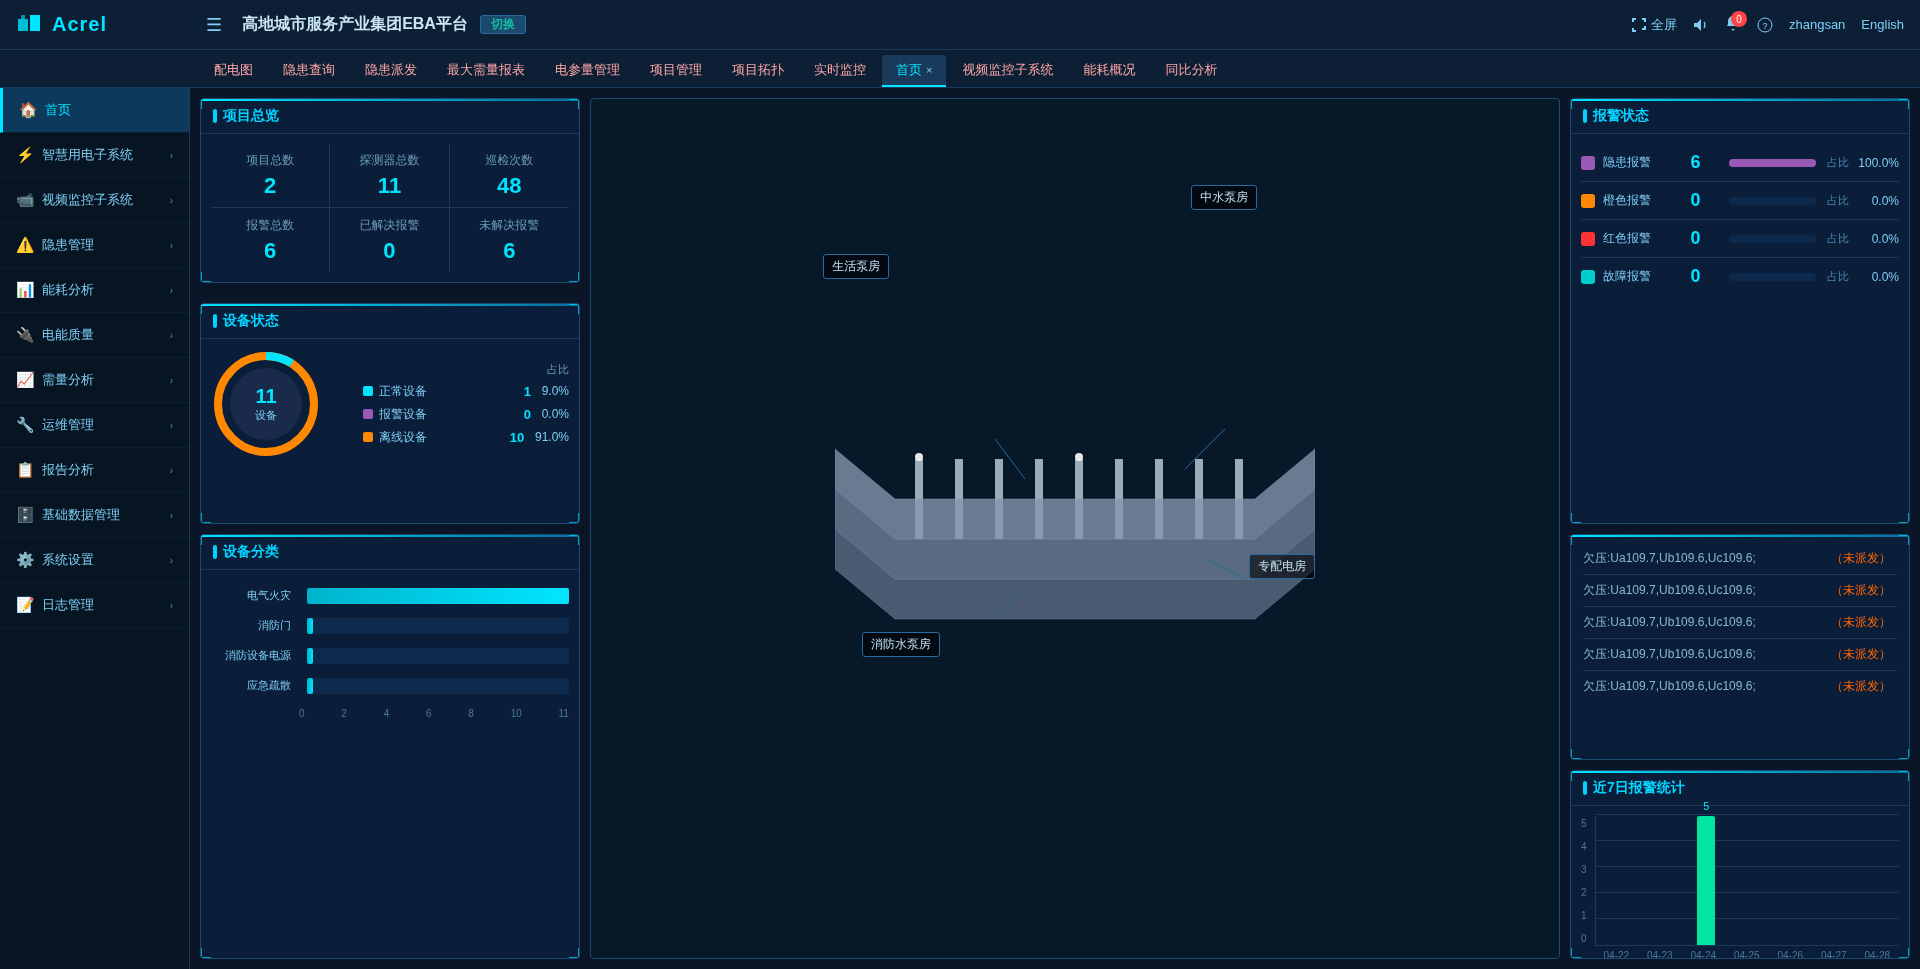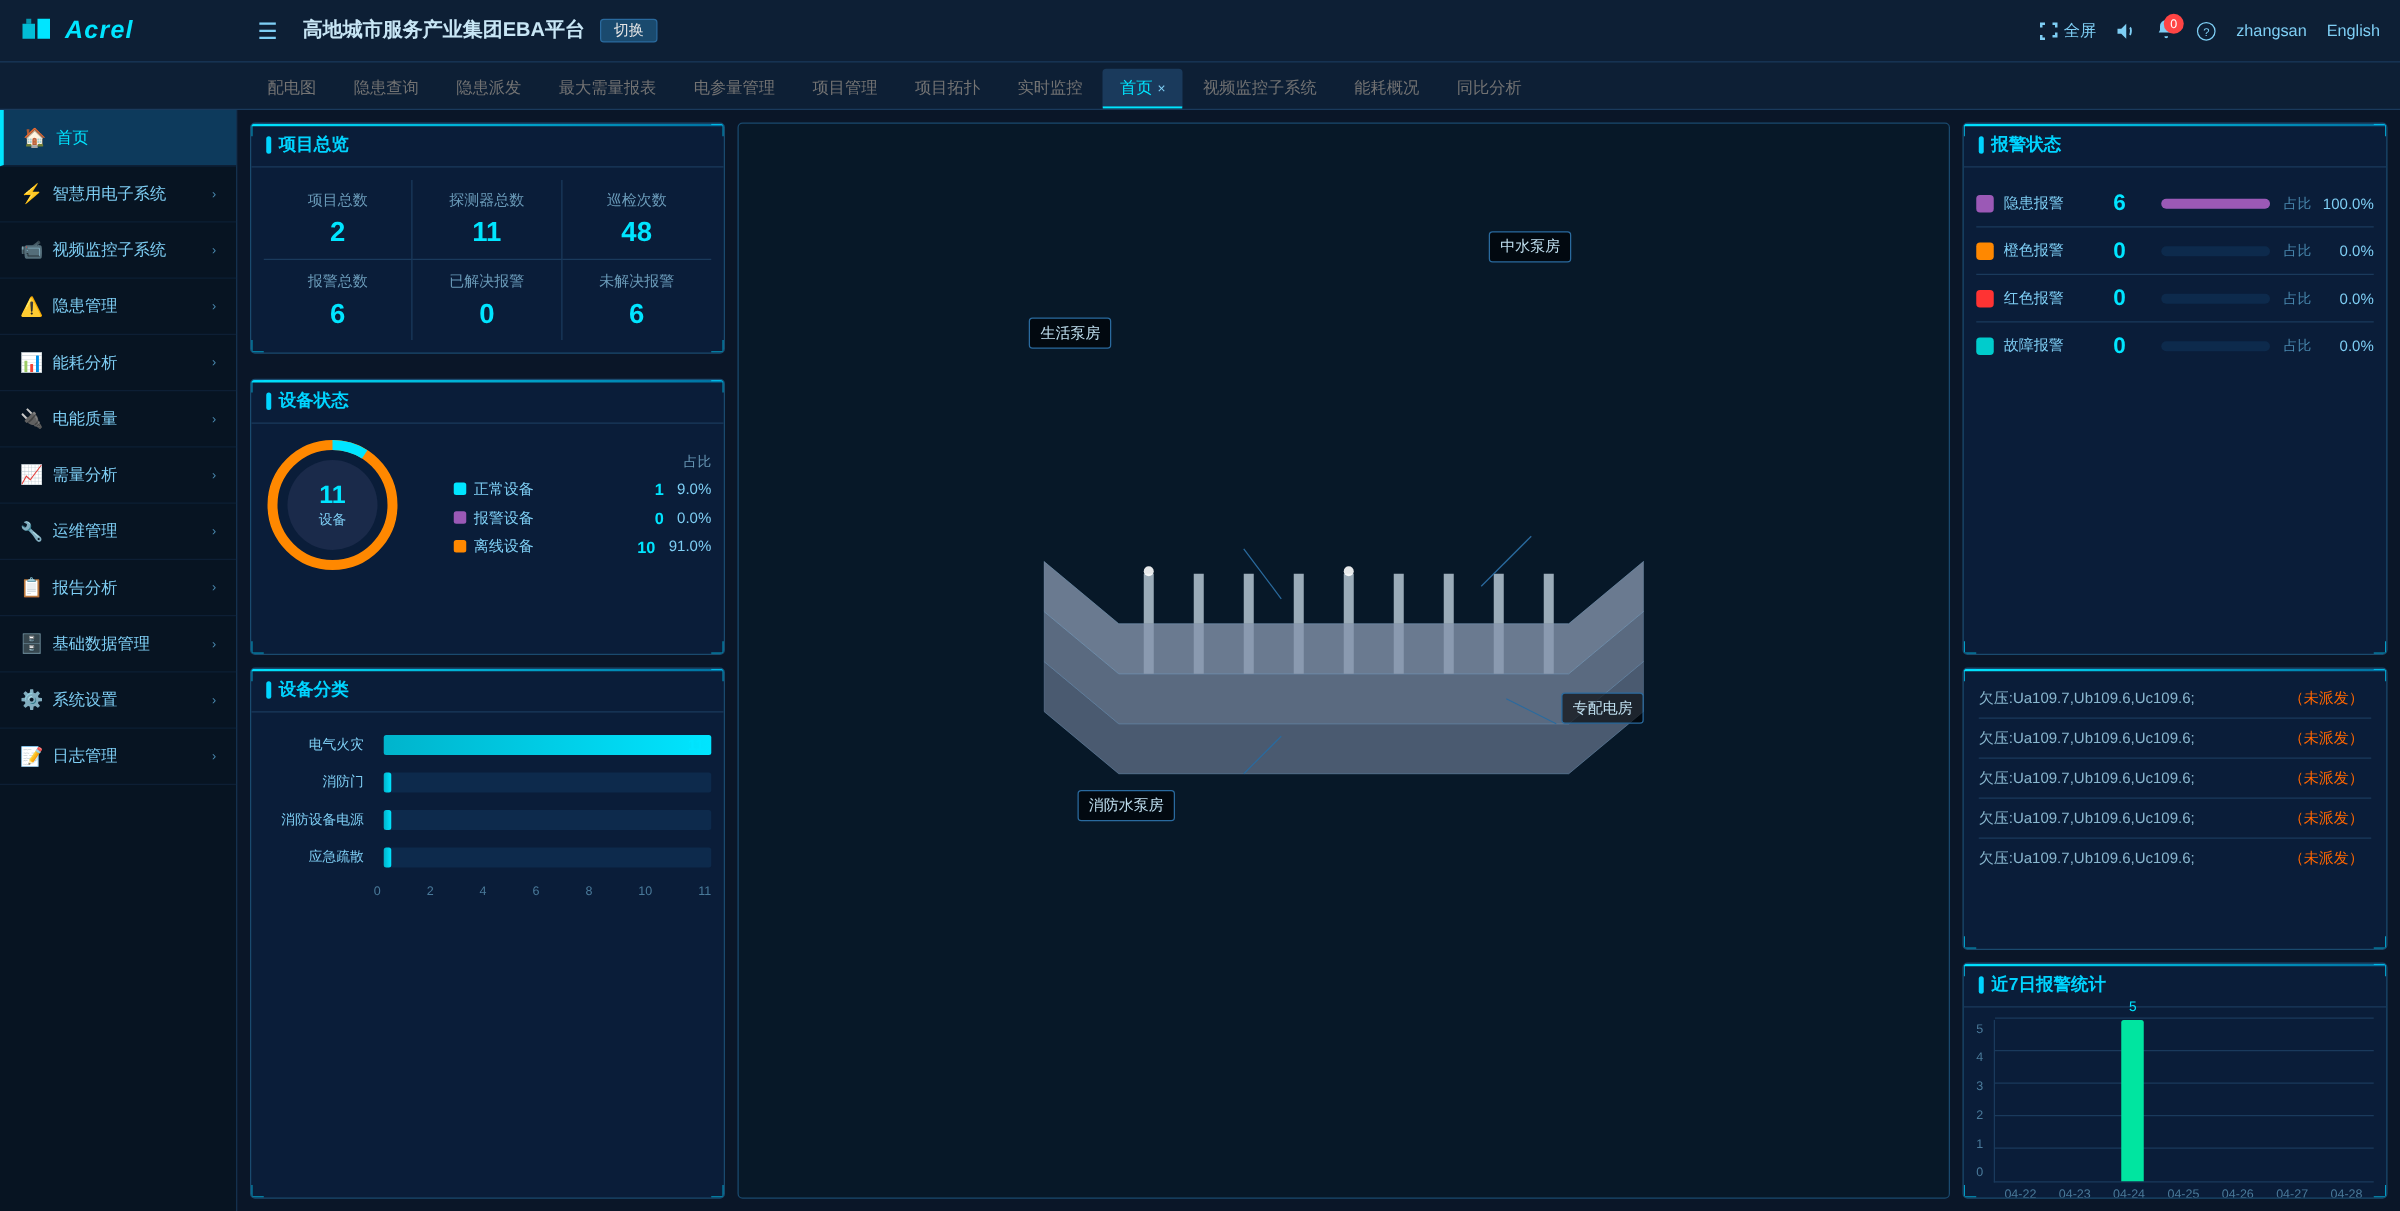--- a/index.html
+++ b/index.html
@@ -23,21 +23,20 @@
       padding: 0 16px;
       position: relative;
       z-index: 10;
     }
     .logo-area {
       width: 190px;
       display: flex;
       align-items: center;
       gap: 8px;
       flex-shrink: 0;
-      font-style: italic;
     }
     .logo-text {
       color: #00e5ff;
       font-size: 20px;
       font-weight: bold;
       letter-spacing: 1px;
     }
     .logo-icon {
       width: 28px;
       height: 28px;
@@ -45,26 +44,27 @@
     }
     .top-title {
       color: #c8e6f5;
       font-size: 16px;
       font-weight: bold;
       margin-left: 8px;
     }
     .switch-btn {
       background: #1a4a6e;
       border: 1px solid #2a6a9e;
-      color: #e5e5e5;
+      color: #14b8a6;
       padding: 0 10px;
       border-radius: 3px;
       margin-left: 12px;
       cursor: pointer;
       font-size: 12px;
+      font-weight: bold;
     }
     .top-right {
       margin-left: auto;
       display: flex;
       align-items: center;
       gap: 16px;
       color: #7ecef4;
       font-size: 13px;
     }
     .top-right-item {
@@ -94,21 +94,21 @@
       height: 38px;
       background: #0d1f35;
       display: flex;
       align-items: flex-end;
       padding: 0 200px 0 200px;
       border-bottom: 1px solid #1a3a5c;
       overflow: hidden;
     }
     .nav-tab {
       padding: 6px 14px;
-      color: #737373;
+      color: #fca5a5;
       cursor: pointer;
       font-size: 13px;
       white-space: nowrap;
       border-bottom: 2px solid transparent;
       margin-right: 2px;
     }
     .nav-tab.active {
       background: #1a3a5c;
       color: #00e5ff;
       border-bottom: 2px solid #00e5ff;

